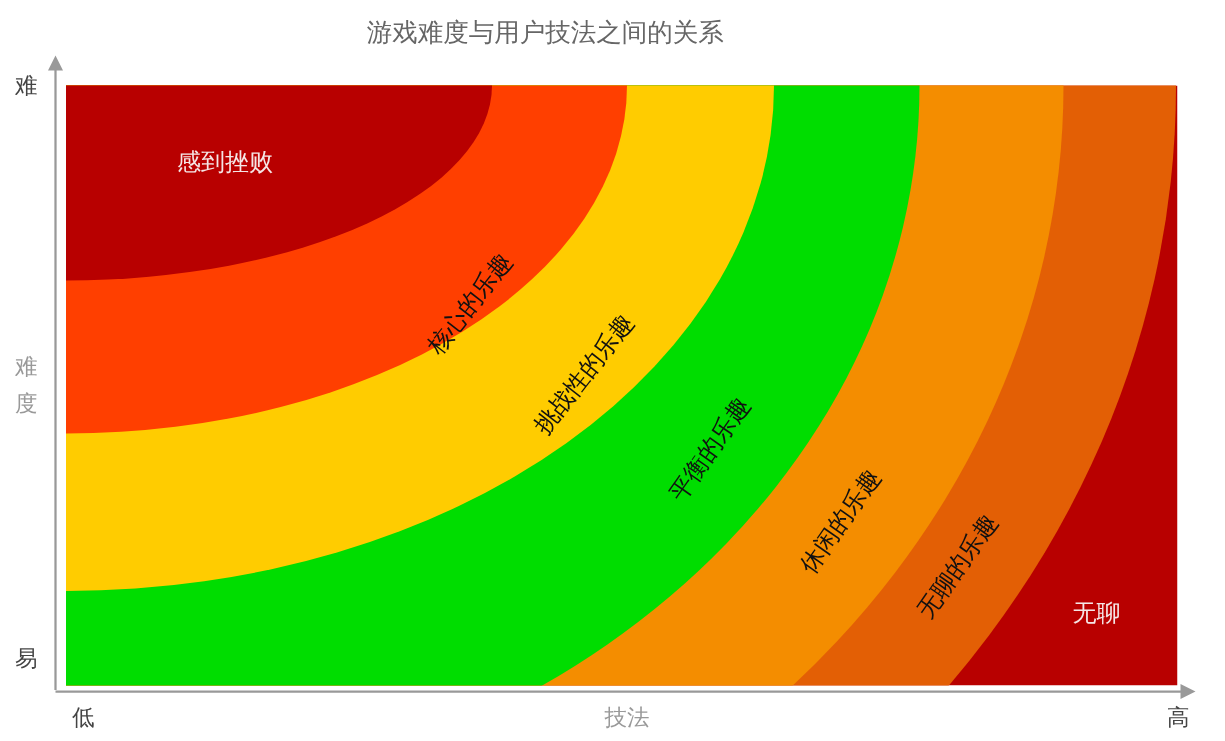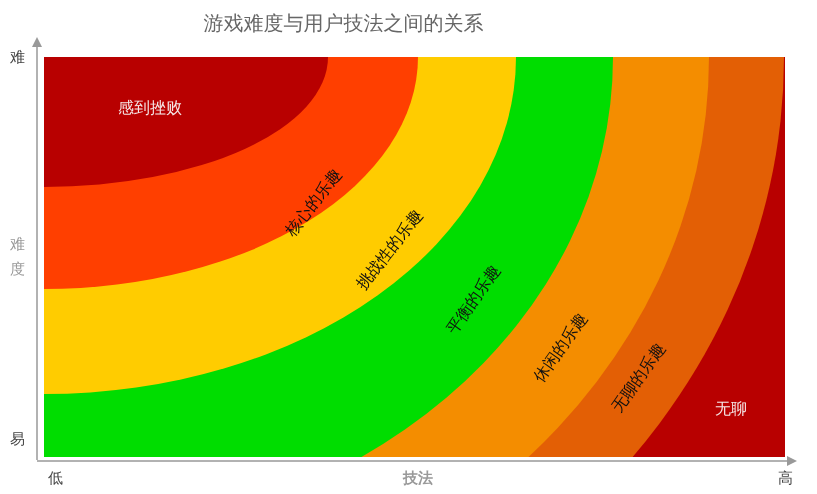--- a/index.html
+++ b/index.html
@@ -1,17 +1,17 @@
 <!DOCTYPE html>
 <html><head>
 <meta charset="utf-8">
 <style>
   html, body { margin:0; padding:0; background:#ffffff; }
   body { width:817px; height:494px; position:relative; overflow:hidden; font-family:"DejaVu Sans","Liberation Sans",sans-serif; }
-  .title { position:absolute; left:0; width:687px; top:10px; text-align:center; font-size:20px; color:#666666; }
+  .title { position:absolute; left:0; width:687px; top:10px; text-align:center; font-size:17px; color:#666666;padding-left:20px; }
   .axis-label { position:absolute; font-size:15px; color:#444444; }
   .axis-title { position:absolute; font-size:15px; color:#999999; }
   svg.chart { position:absolute; left:0; top:0; }
   .band-label { font-size:16px; fill:#111111; }
   .band-label.light { fill:#f5e6e6; }
 </style>
 </head>
 <body>
 
 <div class="title">游戏难度与用户技法之间的关系</div>
@@ -45,14 +45,14 @@
   <text class="band-label" transform="translate(639,378) rotate(-55)" text-anchor="middle" dominant-baseline="middle">无聊的乐趣</text>
   <text class="band-label light" x="731" y="414" text-anchor="middle">无聊</text>
 </svg>
 
 <div class="axis-label" style="left:10px; top:48px;">难</div>
 <div class="axis-title" style="left:10px; top:235px;">难</div>
 <div class="axis-title" style="left:10px; top:260px;">度</div>
 <div class="axis-label" style="left:10px; top:430px;">易</div>
 
 <div class="axis-label" style="left:48px; top:469px;">低</div>
-<div class="axis-title" style="left:403px; top:469px;font-weight:bold;">技法</div>
+<div class="axis-title" style="left:403px; top:469px;">技法</div>
 <div class="axis-label" style="left:778px; top:469px;">高</div>
 
 </body></html>

